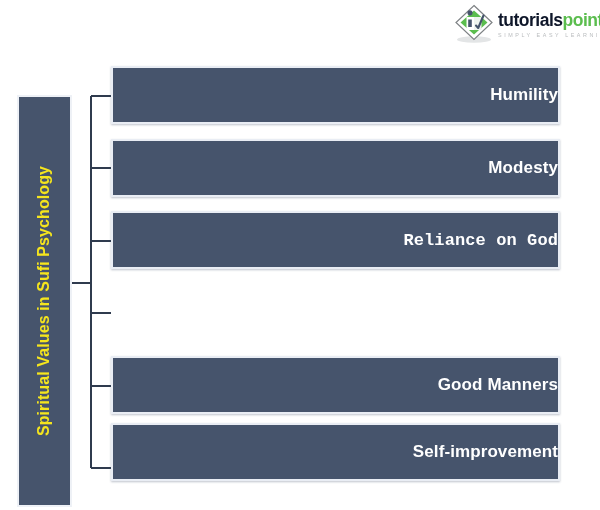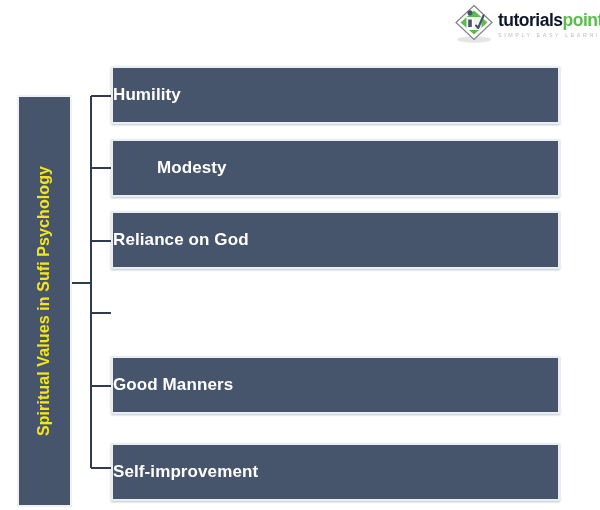--- a/index.html
+++ b/index.html
@@ -112,37 +112,37 @@
   .leaf {
     position: absolute;
     left: 111px;
     width: 449px;
     height: 58px;
     background: #46546c;
     border: 2px solid #e9edf4;
     box-sizing: border-box;
     display: flex;
     align-items: center;
-    justify-content: flex-start;
+    justify-content: flex-end;
     box-shadow: 0 1px 2px rgba(70,84,108,0.35);
   }
   .leaf-label {
     color: #ffffff;
     font-size: 17px;
     font-weight: bold;
     letter-spacing: 0.1px;
     text-align: center;
   }
 
   .leaf.i0 { top: 11px; }
   .leaf.i1 { top: 83.5px; padding-left: 44px; }
-  .leaf.i2 { top: 156px; }
+  .leaf.i2 { top: 156px; font-family: Liberation Mono, monospace; }
   .leaf.i3 { top: 228.5px; }
   .leaf.i4 { top: 301px; }
-  .leaf.i5 { top: 388px; }
+  .leaf.i5 { top: 368px; }
 </style>
 </head>
 <body>
 
 <div id="page">
 
   <div class="logo">
     <div class="logo-mark">
       <svg width="44" height="42" viewBox="0 0 44 42" xmlns="http://www.w3.org/2000/svg">
         <ellipse cx="22" cy="36.5" rx="17" ry="3.2" fill="#e3e5e6"></ellipse>

